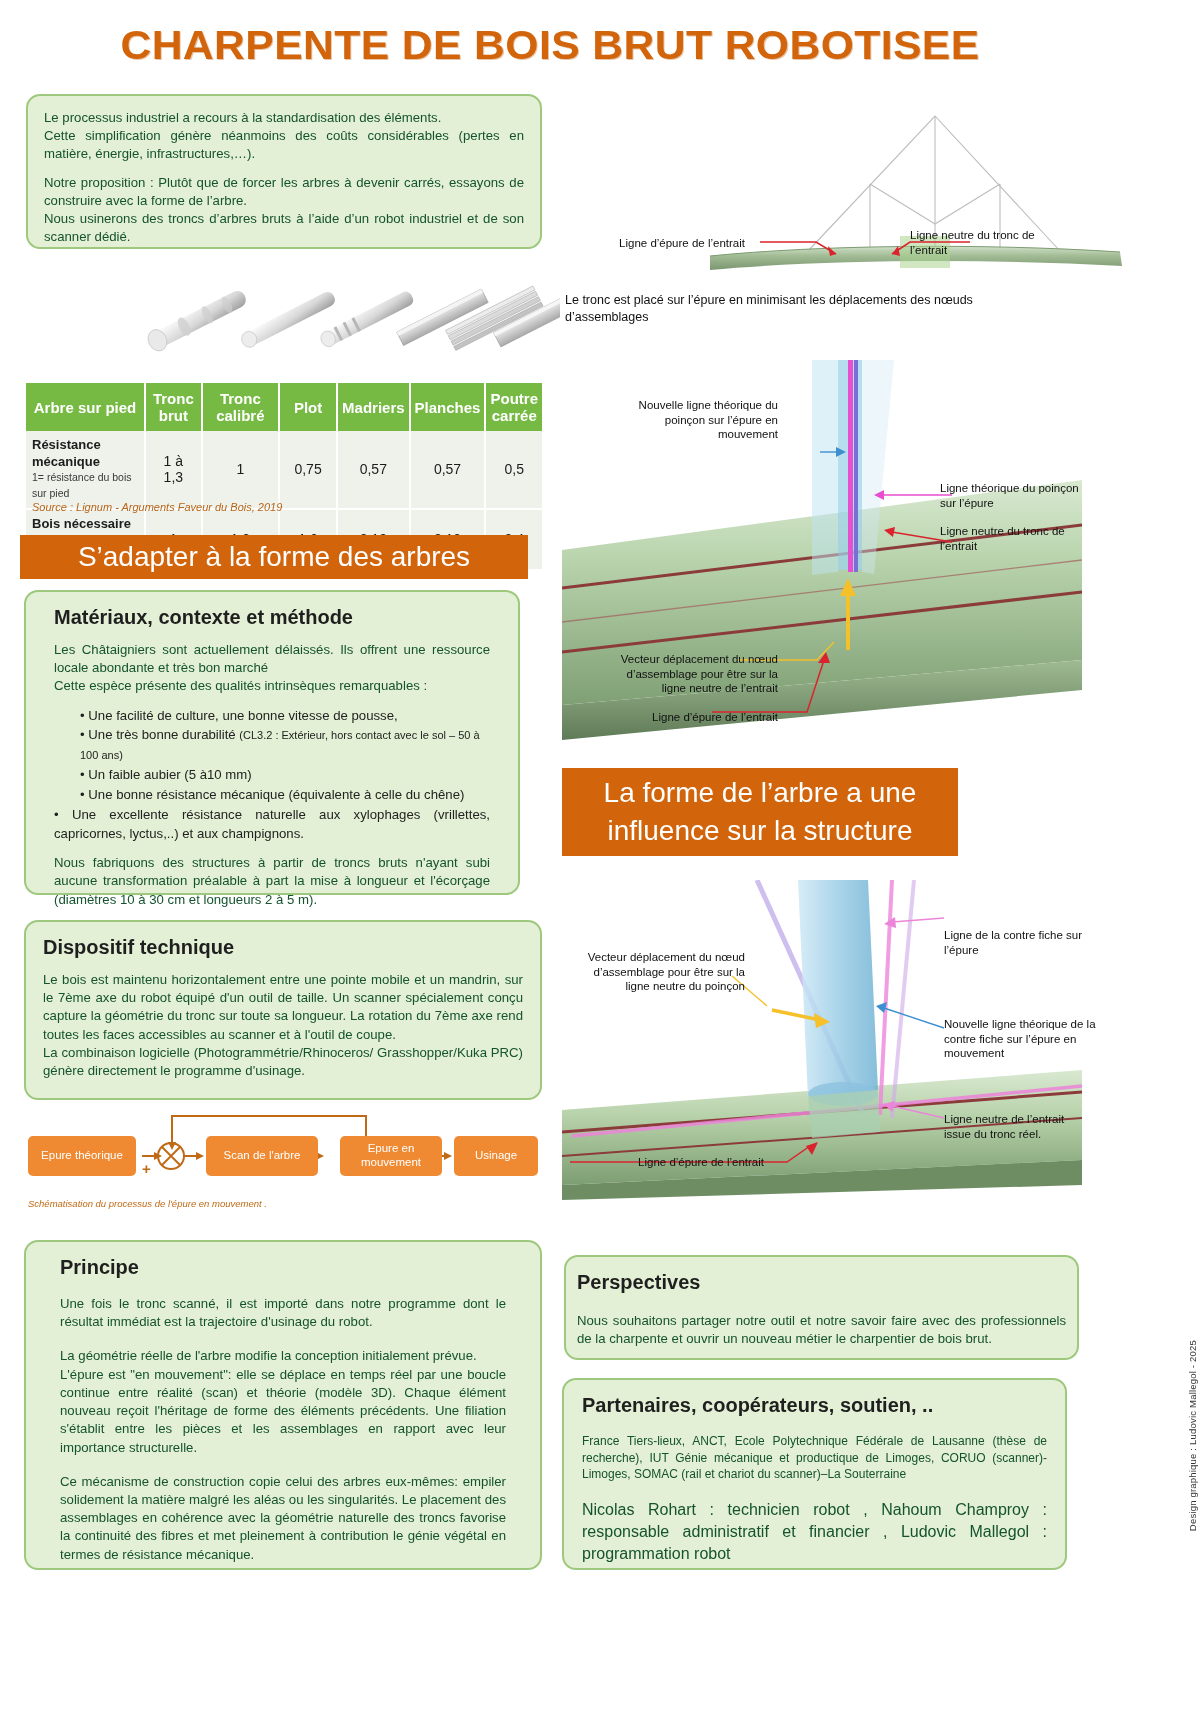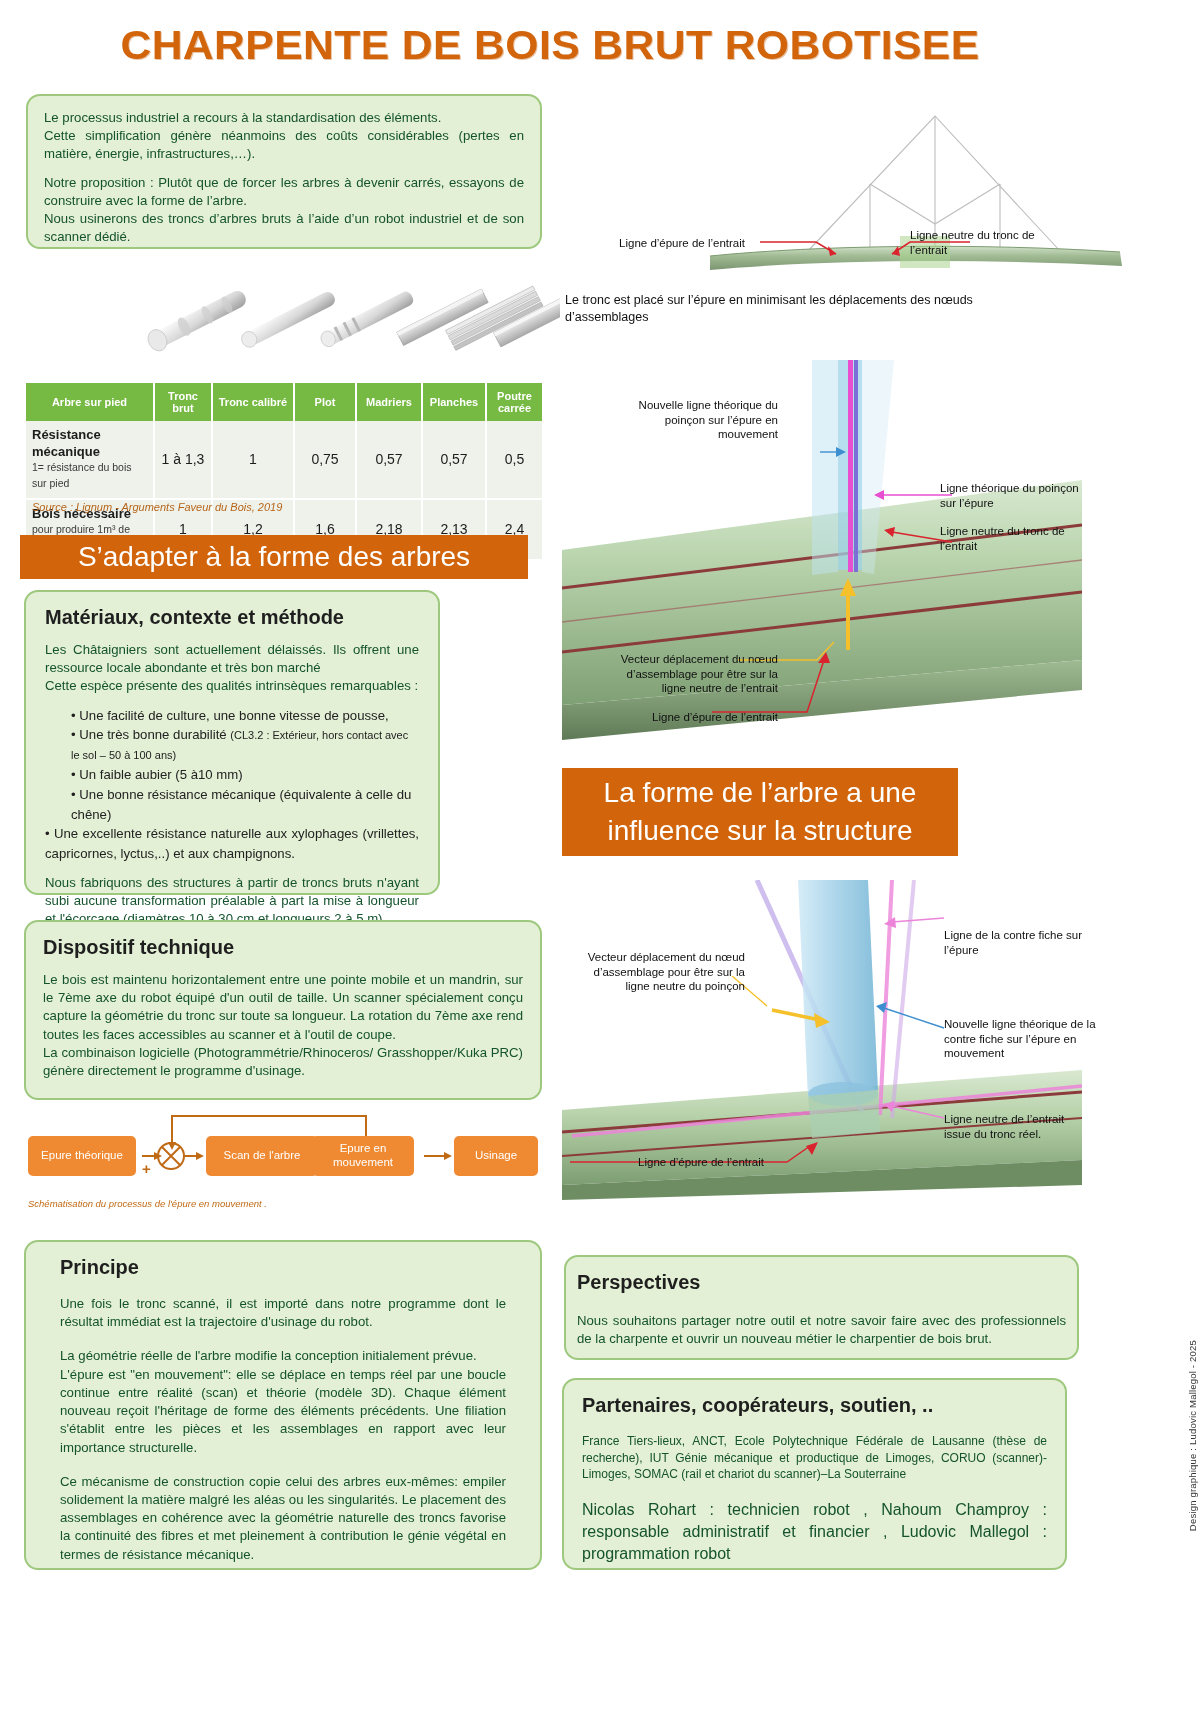--- a/index.html
+++ b/index.html
@@ -40,21 +40,21 @@
   
   .banner {
     position:absolute; background:#d2650b; color:#fff;
     display:flex; align-items:center; justify-content:center; text-align:center;
     font-size:28px; line-height:1.28; font-weight:normal;
   }
 
   
   .tbl { position:absolute; border-collapse:collapse; font-size:12px; }
   .tbl th {
-    background:#76ba43; color:#fff; font-weight:bold; font-size:11px;
+    background:#76ba43; color:#fff; font-weight:bold; font-size:15px;
     padding:7px 4px; text-align:center; border-right:2px solid #ffffff;
     vertical-align:middle;
     margin-left:24px;
   }
   .tbl th.first { text-align:center; }
   .tbl td {
     background:#eef2ea; padding:6px 6px; text-align:center; font-size:14px;
     border-right:2px solid #ffffff; border-bottom:2px solid #ffffff; color:#1c1c1c;
   }
   .tbl td.lbl { text-align:left; font-size:12.5px; line-height:1.25; }
@@ -194,21 +194,21 @@
         <td>2,18</td>
         <td>2,13</td>
         <td style="border-right:none;">2,4</td>
       </tr>
     </tbody>
   </table>
   <div class="src" style="left:32px; top:501px;">Source : Lignum - Arguments Faveur du Bois, 2019</div>
 
   <div class="banner" style="left:20px; top:535px; width:508px; height:44px;">S’adapter à la forme des arbres</div>
 
-  <div class="card" style="left:24px; top:590px; width:416px; height:305px; padding:14px 19px;">
+  <div class="card" style="left:24px; top:590px; width:496px; height:305px; padding:14px 28px;">
     <div class="card-h">Matériaux, contexte et méthode</div>
     <div class="para nogap">Les Châtaigniers sont actuellement délaissés.   Ils offrent une ressource locale abondante et très bon marché</div>
     <div class="para" style="text-align:left;">Cette espèce présente des qualités intrinsèques remarquables :</div>
     <ul class="bullets">
       <li>Une facilité de culture, une bonne vitesse de pousse,</li>
       <li><span>Une très bonne durabilité </span><span class="sm">(CL3.2 : Extérieur, hors contact avec le sol – 50 à 100 ans)</span></li>
       <li>Un faible aubier (5 à10 mm)</li>
       <li>Une bonne résistance mécanique (équivalente à celle du chêne)</li>
       <li style="margin-left:-26px; text-align:justify;">Une excellente résistance naturelle aux xylophages (vrillettes, capricornes, lyctus,..)  et aux champignons.</li>
     </ul>
@@ -236,21 +236,21 @@
         <polygon points="420,44 428,48 420,52"></polygon>
         <polygon points="144,34 148,42 152,34"></polygon>
         <polygon points="130,44 138,48 130,52"></polygon>
       </g>
       <circle cx="147" cy="48" r="13" fill="none" stroke="#c06a16" stroke-width="2"></circle>
       <path d="M138,39 L156,57 M156,39 L138,57" stroke="#c06a16" stroke-width="2"></path>
     </svg>
     <div class="flowbox" style="left:4px; top:28px; width:108px; height:40px;">Epure théorique</div>
     <div style="position:absolute; left:118px; top:52px; font-size:15px; color:#c06a16; font-weight:bold;">+</div>
     <div class="flowbox" style="left:182px; top:28px; width:112px; height:40px;">Scan de l'arbre</div>
-    <div class="flowbox" style="left:288px; top:28px; width:102px; height:40px;">Epure en mouvement</div>
+    <div class="flowbox" style="left:316px; top:28px; width:102px; height:40px;">Epure en mouvement</div>
     <div class="flowbox" style="left:430px; top:28px; width:84px; height:40px;">Usinage</div>
   </div>
   <div class="flowcap" style="left:28px; top:1198px;">Schématisation du processus de l'épure en mouvement .</div>
 
   <div class="card" style="left:24px; top:1240px; width:518px; height:330px; padding:14px 34px;">
     <div class="card-h" style="margin-bottom:16px;">Principe</div>
     <div class="para" style="margin-bottom:16px;">Une fois le tronc scanné, il est importé dans notre programme dont le résultat immédiat est la trajectoire d'usinage  du robot.</div>
     <div class="para nogap" style="text-align:left;">La géométrie réelle de l'arbre  modifie la conception initialement prévue.</div>
     <div class="para" style="margin-bottom:16px;">L'épure est "en mouvement": elle se déplace en temps réel par une boucle continue entre réalité (scan) et théorie (modèle 3D). Chaque élément nouveau reçoit l'héritage de forme des éléments précédents. Une filiation s'établit entre les pièces et les assemblages en rapport avec leur importance structurelle.</div>
     <div class="para nogap">Ce mécanisme de construction copie celui des arbres eux-mêmes: empiler solidement la matière malgré les aléas ou les singularités. Le placement des assemblages en cohérence avec la géométrie naturelle des troncs favorise la continuité des fibres et met pleinement à contribution le génie végétal en termes de résistance mécanique.</div>

